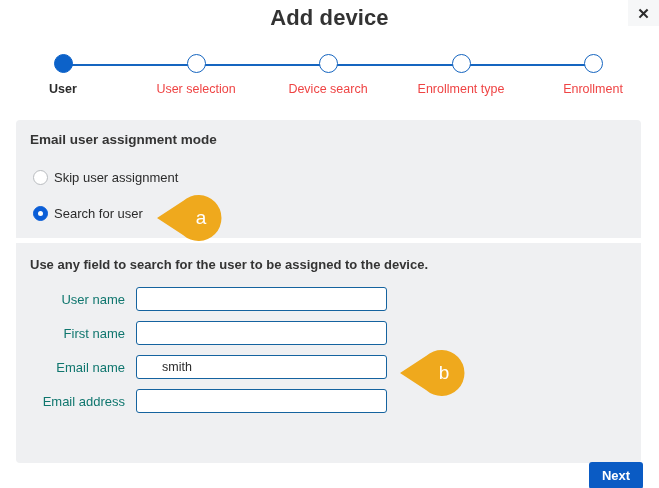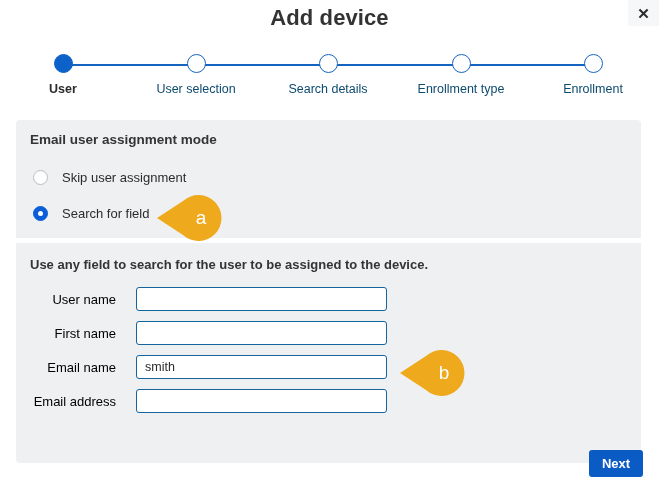--- a/index.html
+++ b/index.html
@@ -81,21 +81,21 @@
     position: relative;
     z-index: 2;
   }
   .step.active .step-circle {
     background: #0c62c9;
     border-color: #0c62c9;
   }
   .step-label {
     margin-top: 9px;
     font-size: 12.5px;
-    color: #0c4a6e;
+    color: #ef4444;
     white-space: nowrap;
   }
   .step.active .step-label {
     color: #2b2b2b;
     font-weight: bold;
   }
 
   
   .panel {
     position: absolute;
@@ -152,21 +152,21 @@
     content: "";
     position: absolute;
     top: 4px;
     left: 4px;
     width: 5px;
     height: 5px;
     border-radius: 50%;
     background: #ffffff;
   }
   .radio-label {
-    margin-left: 14px;
+    margin-left: 6px;
     font-size: 13px;
     color: #2b2b2b;
     white-space: nowrap;
   }
 
   
   .search-note {
     position: absolute;
     left: 14px;
     top: 14px;
@@ -182,35 +182,35 @@
     align-items: center;
   }
   .field-row.f1 { top: 44px; }
   .field-row.f2 { top: 78px; }
   .field-row.f3 { top: 112px; }
   .field-row.f4 { top: 146px; }
   .field-label {
     width: 106px;
     text-align: right;
     font-size: 13px;
-    color: #000000;
-    padding-right: 20px;
+    color: #0f766e;
+    padding-right: 11px;
     box-sizing: border-box;
     white-space: nowrap;
   }
   .field-input {
     width: 251px;
     height: 24px;
     border: 1.3px solid #15639f;
     border-radius: 3px;
     background: #ffffff;
     font-family: "Liberation Sans", sans-serif;
     font-size: 12.5px;
     color: #2b2b2b;
-    padding: 0 8px;
+    padding: 0 25px;
     box-sizing: border-box;
     outline: none;
   }
 
   
   .callout {
     position: absolute;
     width: 72px;
     height: 46px;
     z-index: 10;
@@ -236,21 +236,21 @@
     font-size: 19px;
     font-family: "Liberation Sans", sans-serif;
   }
   .callout-a { left: 157px; top: 195px; }
   .callout-b { left: 400px; top: 350px; }
 
   
   .next-button {
     position: absolute;
     left: 589px;
-    top: 450px;
+    top: 462px;
     width: 54px;
     height: 27px;
     background: #0a5bc4;
     border: none;
     border-radius: 3px;
     color: #ffffff;
     font-family: "Liberation Sans", sans-serif;
     font-size: 13px;
     font-weight: bold;
     cursor: pointer;
@@ -271,21 +271,21 @@
     <div class="step-label">User</div>
   </div>
 
   <div class="step" style="left:196px;">
     <div class="step-circle"></div>
     <div class="step-label">User selection</div>
   </div>
 
   <div class="step" style="left:328px;">
     <div class="step-circle"></div>
-    <div class="step-label">Search details</div>
+    <div class="step-label">Device search</div>
   </div>
 
   <div class="step" style="left:461px;">
     <div class="step-circle"></div>
     <div class="step-label">Enrollment type</div>
   </div>
 
   <div class="step" style="left:593px;">
     <div class="step-circle"></div>
     <div class="step-label">Enrollment</div>
@@ -295,21 +295,21 @@
 <div class="panel panel-mode">
   <div class="panel-heading">Email user assignment mode</div>
 
   <div class="radio-row r1">
     <span class="radio-mark"></span>
     <span class="radio-label">Skip user assignment</span>
   </div>
 
   <div class="radio-row r2 checked">
     <span class="radio-mark"></span>
-    <span class="radio-label">Search for field</span>
+    <span class="radio-label">Search for user</span>
   </div>
 </div>
 
 <div class="panel panel-search">
   <div class="search-note">Use any field to search for the user to be assigned to the device.</div>
 
   <div class="field-row f1">
     <label class="field-label">User name</label>
     <input class="field-input" type="text" value="" style="">
   </div>

